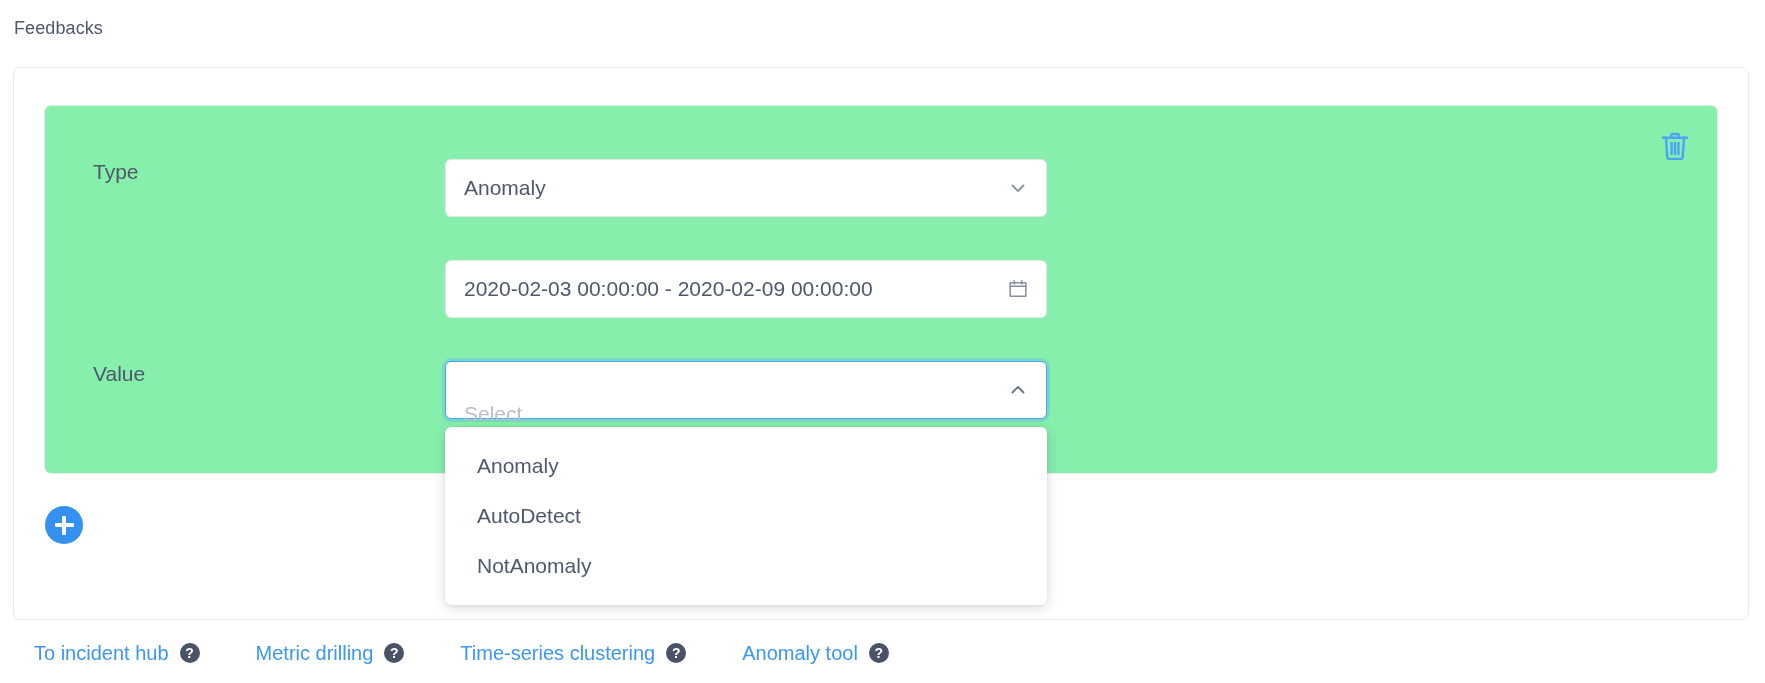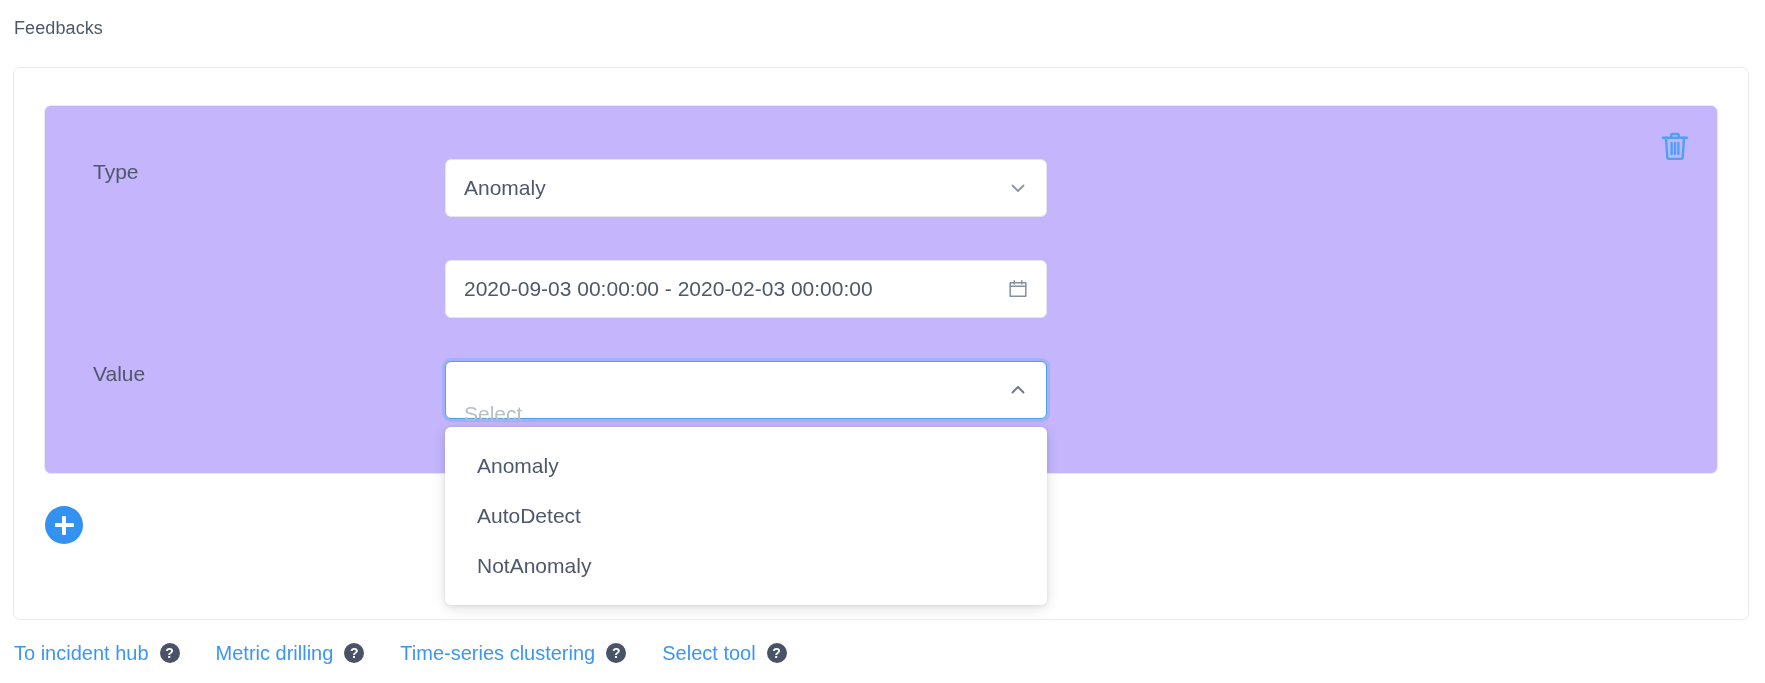--- a/index.html
+++ b/index.html
@@ -43,21 +43,21 @@
   
   .feedback-card {
     position: absolute;
     left: 30px;
     top: 37px;
     width: 1674px;
     height: 369px;
     box-sizing: border-box;
     border: 1px solid #e8eaed;
     border-radius: 7px;
-    background: #c4b5fd;
+    background: #86efac;
   }
 
   
   .form-row {
     position: absolute;
     left: 0;
     width: 100%;
     height: 58px;
   }
   .row-type      { top: 37px; }
@@ -199,20 +199,21 @@
     align-items: center;
     margin-right: 36px;
   }
   .link-group:last-child { margin-right: 0; }
   .nav-link {
     font-size: 20px;
     color: #3b97f3;
     text-decoration: none;
     white-space: nowrap;
     cursor: pointer;
+    margin-left: 20px;
   }
   .help-icon {
     width: 20px;
     height: 20px;
     border-radius: 50%;
     background: #4a5268;
     color: #ffffff;
     font-size: 14px;
     font-weight: bold;
     line-height: 20px;
@@ -252,21 +253,21 @@
               <path d="M4.5 7.5 L10 13 L15.5 7.5"></path>
             </svg>
           </div>
         </div>
       </div>
     </div>
 
     <div class="form-row row-timerange">
       <div class="field-control">
         <div class="box">
-          <div class="box-text">2020-09-03 00:00:00 - 2020-02-03 00:00:00</div>
+          <div class="box-text">2020-02-03 00:00:00 - 2020-02-09 00:00:00</div>
           <div class="box-affix">
             <svg width="22" height="22" viewBox="0 0 22 22" fill="none" stroke="#868fa0" stroke-width="1.5" stroke-linecap="round" stroke-linejoin="round">
               <rect x="3.2" y="4.8" width="15.6" height="13.4"></rect>
               <path d="M3.2 8.3 H18.8"></path>
               <path d="M7.2 2.8 V6.0"></path>
               <path d="M14.8 2.8 V6.0"></path>
             </svg>
           </div>
         </div>
       </div>
@@ -312,17 +313,17 @@
     <a class="nav-link">Metric drilling</a>
     <span class="help-icon">?</span>
   </div>
 
   <div class="link-group">
     <a class="nav-link">Time-series clustering</a>
     <span class="help-icon">?</span>
   </div>
 
   <div class="link-group">
-    <a class="nav-link">Select tool</a>
+    <a class="nav-link">Anomaly tool</a>
     <span class="help-icon">?</span>
   </div>
 
 </div>
 
 </body></html>

